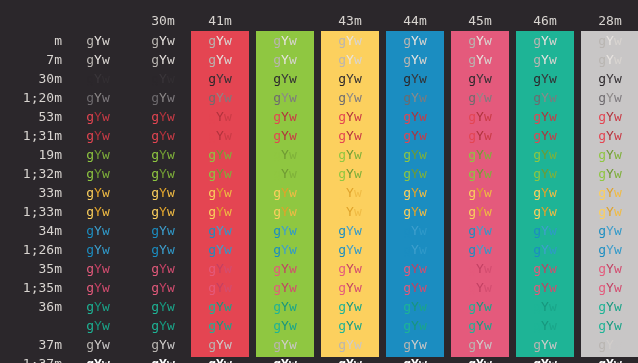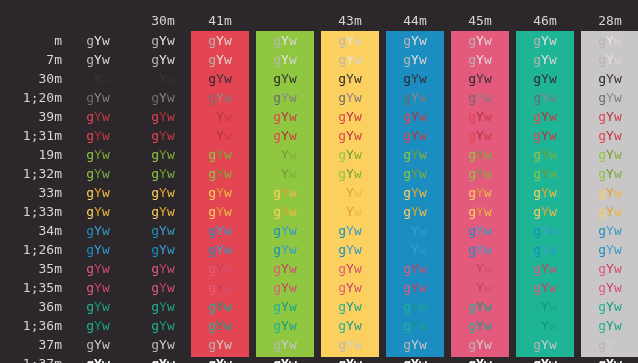--- a/index.html
+++ b/index.html
@@ -54,32 +54,31 @@
     <div class="colhead" style="left: 191px; top: 13px;">41m</div>
     <div class="colhead" style="left: 321px; top: 13px;">43m</div>
     <div class="colhead" style="left: 386px; top: 13px;">44m</div>
     <div class="colhead" style="left: 451px; top: 13px;">45m</div>
     <div class="colhead" style="left: 516px; top: 13px;">46m</div>
     <div class="colhead" style="left: 581px; top: 13px;">28m</div>
     <div class="rowlabel" style="top: 31px;">m</div>
     <div class="rowlabel" style="top: 50px;">7m</div>
     <div class="rowlabel" style="top: 69px;">30m</div>
     <div class="rowlabel" style="top: 88px;">1;20m</div>
-    <div class="rowlabel" style="top: 107px;">39m</div>
+    <div class="rowlabel" style="top: 107px;">53m</div>
     <div class="rowlabel" style="top: 126px;">1;31m</div>
     <div class="rowlabel" style="top: 145px;">19m</div>
     <div class="rowlabel" style="top: 164px;">1;32m</div>
     <div class="rowlabel" style="top: 183px;">33m</div>
     <div class="rowlabel" style="top: 202px;">1;33m</div>
     <div class="rowlabel" style="top: 221px;">34m</div>
     <div class="rowlabel" style="top: 240px;">1;26m</div>
     <div class="rowlabel" style="top: 259px;">35m</div>
     <div class="rowlabel" style="top: 278px;">1;35m</div>
     <div class="rowlabel" style="top: 297px;">36m</div>
-    <div class="rowlabel" style="top: 316px;">1;36m</div>
     <div class="rowlabel" style="top: 335px;">37m</div>
     <div class="rowlabel" style="top: 354px;">1;37m</div>
     <div class="cell" style="left: 69px; top: 31px;"><span style="color: rgb(185, 181, 177);">g</span><span style="color: rgb(232, 228, 224);">Y</span><span style="color: rgb(216, 212, 208);">w</span></div>
     <div class="cell" style="left: 134px; top: 31px;"><span style="color: rgb(185, 181, 177);">g</span><span style="color: rgb(232, 228, 224);">Y</span><span style="color: rgb(216, 212, 208);">w</span></div>
     <div class="cell" style="left: 191px; top: 31px;"><span style="color: rgb(185, 181, 177);">g</span><span style="color: rgb(232, 228, 224);">Y</span><span style="color: rgb(216, 212, 208);">w</span></div>
     <div class="cell" style="left: 256px; top: 31px;"><span style="color: rgb(185, 181, 177);">g</span><span style="color: rgb(232, 228, 224);">Y</span><span style="color: rgb(216, 212, 208);">w</span></div>
     <div class="cell" style="left: 321px; top: 31px;"><span style="color: rgb(185, 181, 177);">g</span><span style="color: rgb(232, 228, 224);">Y</span><span style="color: rgb(216, 212, 208);">w</span></div>
     <div class="cell" style="left: 386px; top: 31px;"><span style="color: rgb(185, 181, 177);">g</span><span style="color: rgb(232, 228, 224);">Y</span><span style="color: rgb(216, 212, 208);">w</span></div>
     <div class="cell" style="left: 451px; top: 31px;"><span style="color: rgb(185, 181, 177);">g</span><span style="color: rgb(232, 228, 224);">Y</span><span style="color: rgb(216, 212, 208);">w</span></div>
     <div class="cell" style="left: 516px; top: 31px;"><span style="color: rgb(185, 181, 177);">g</span><span style="color: rgb(232, 228, 224);">Y</span><span style="color: rgb(216, 212, 208);">w</span></div>

